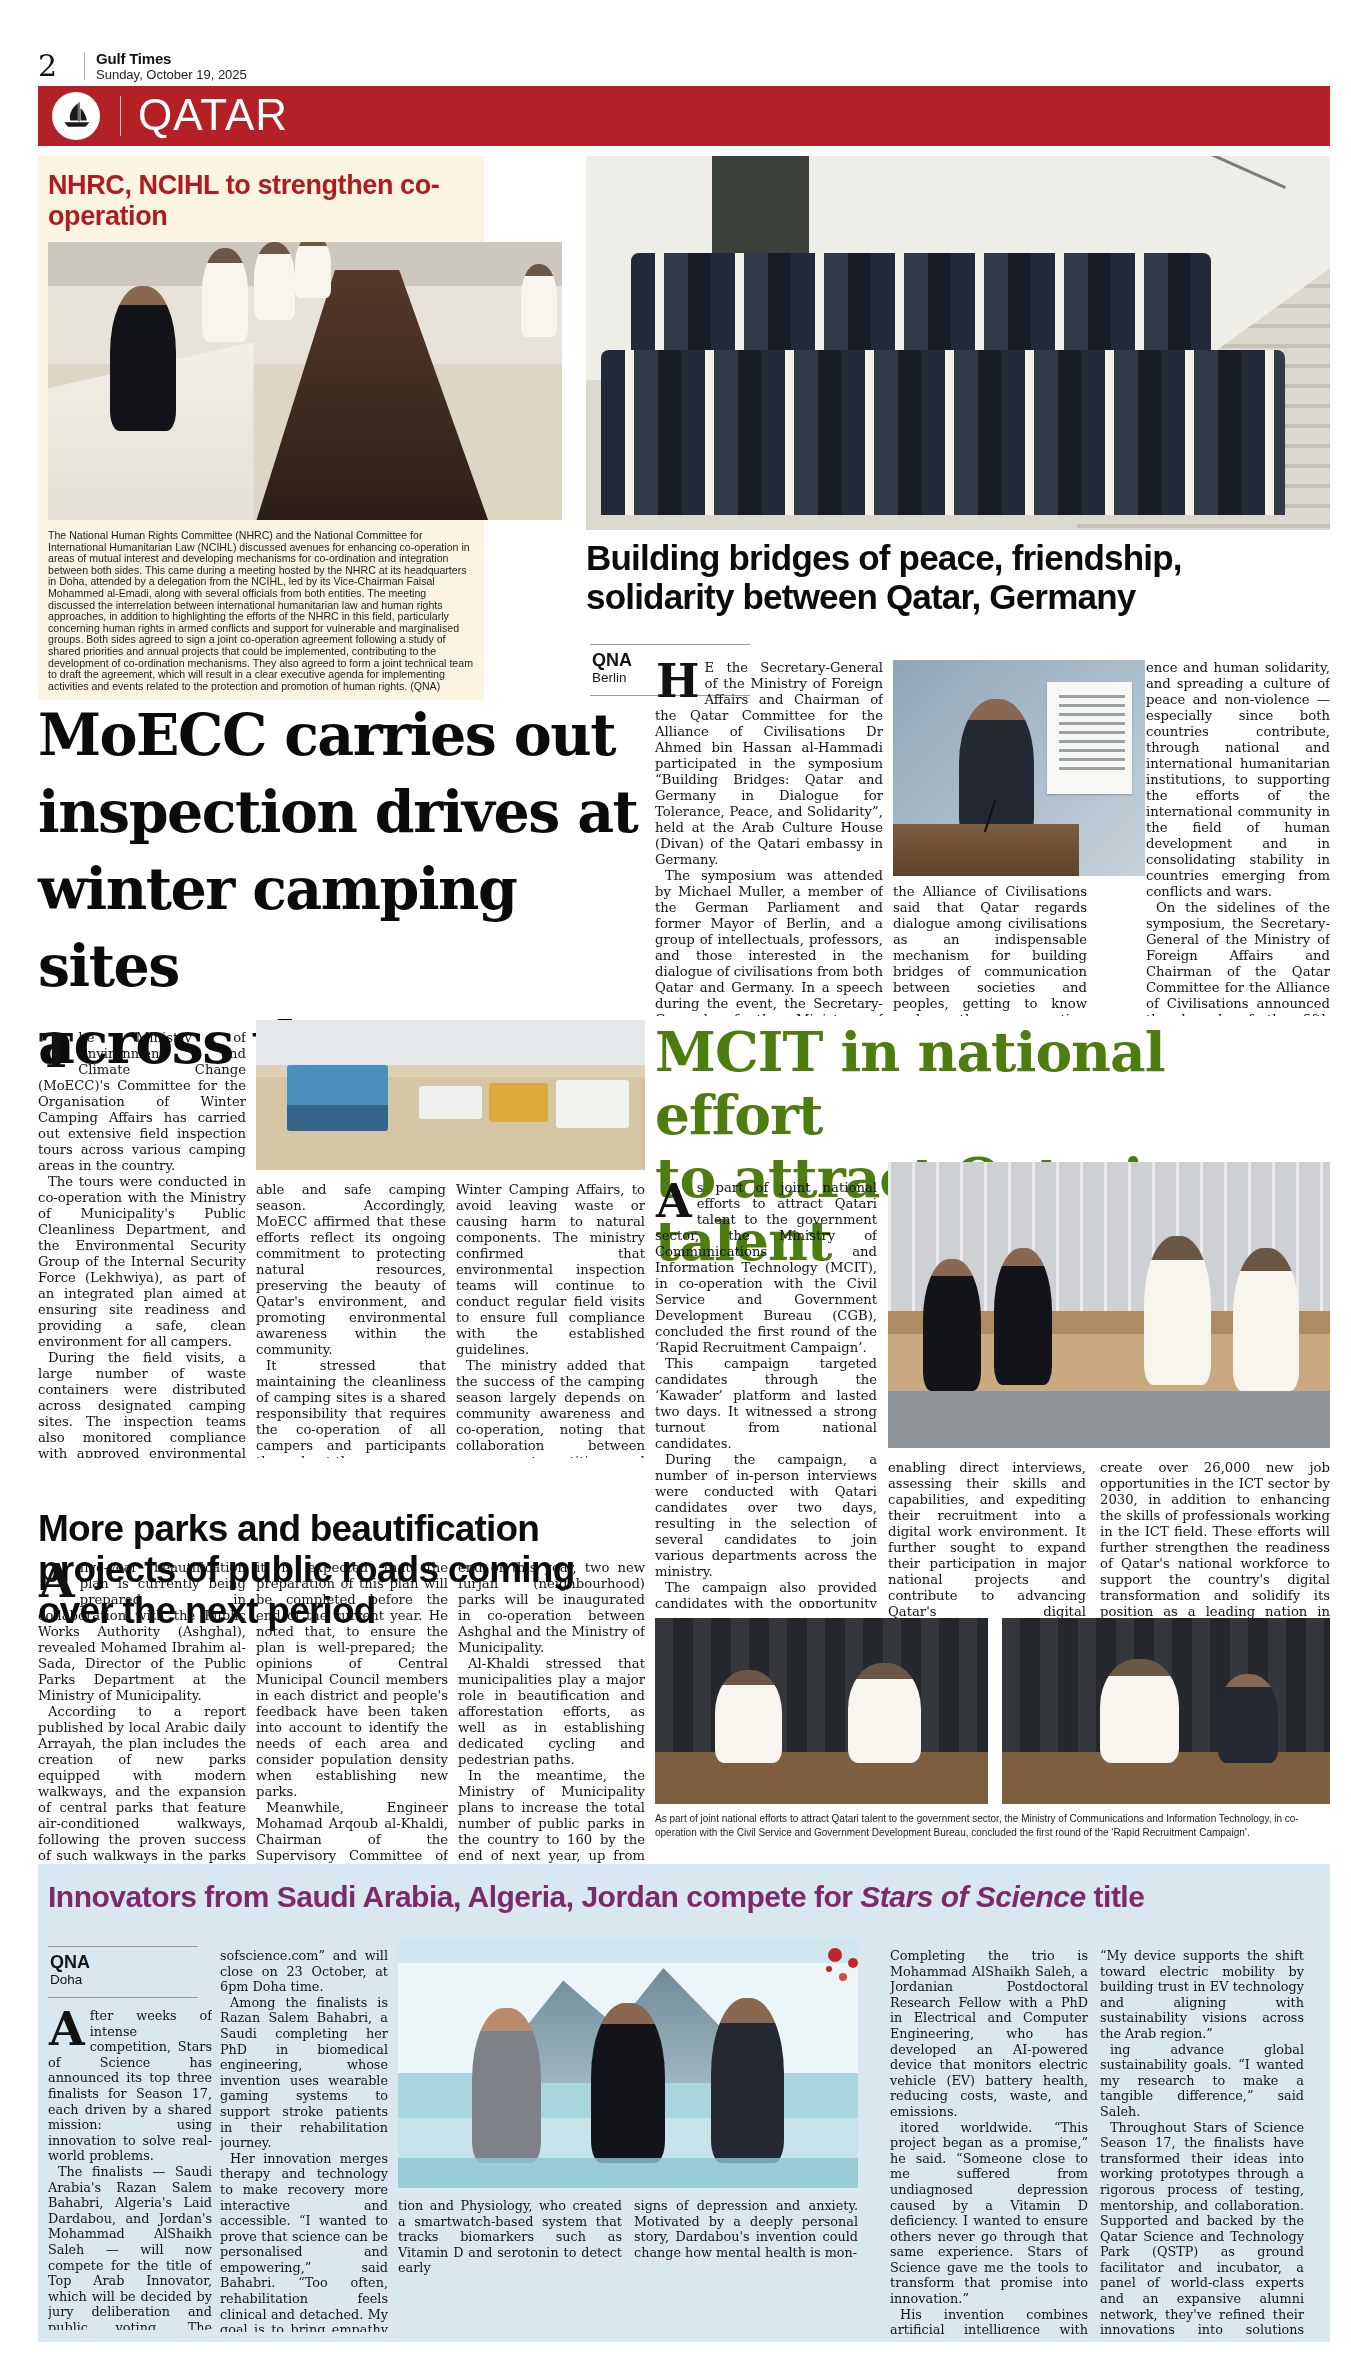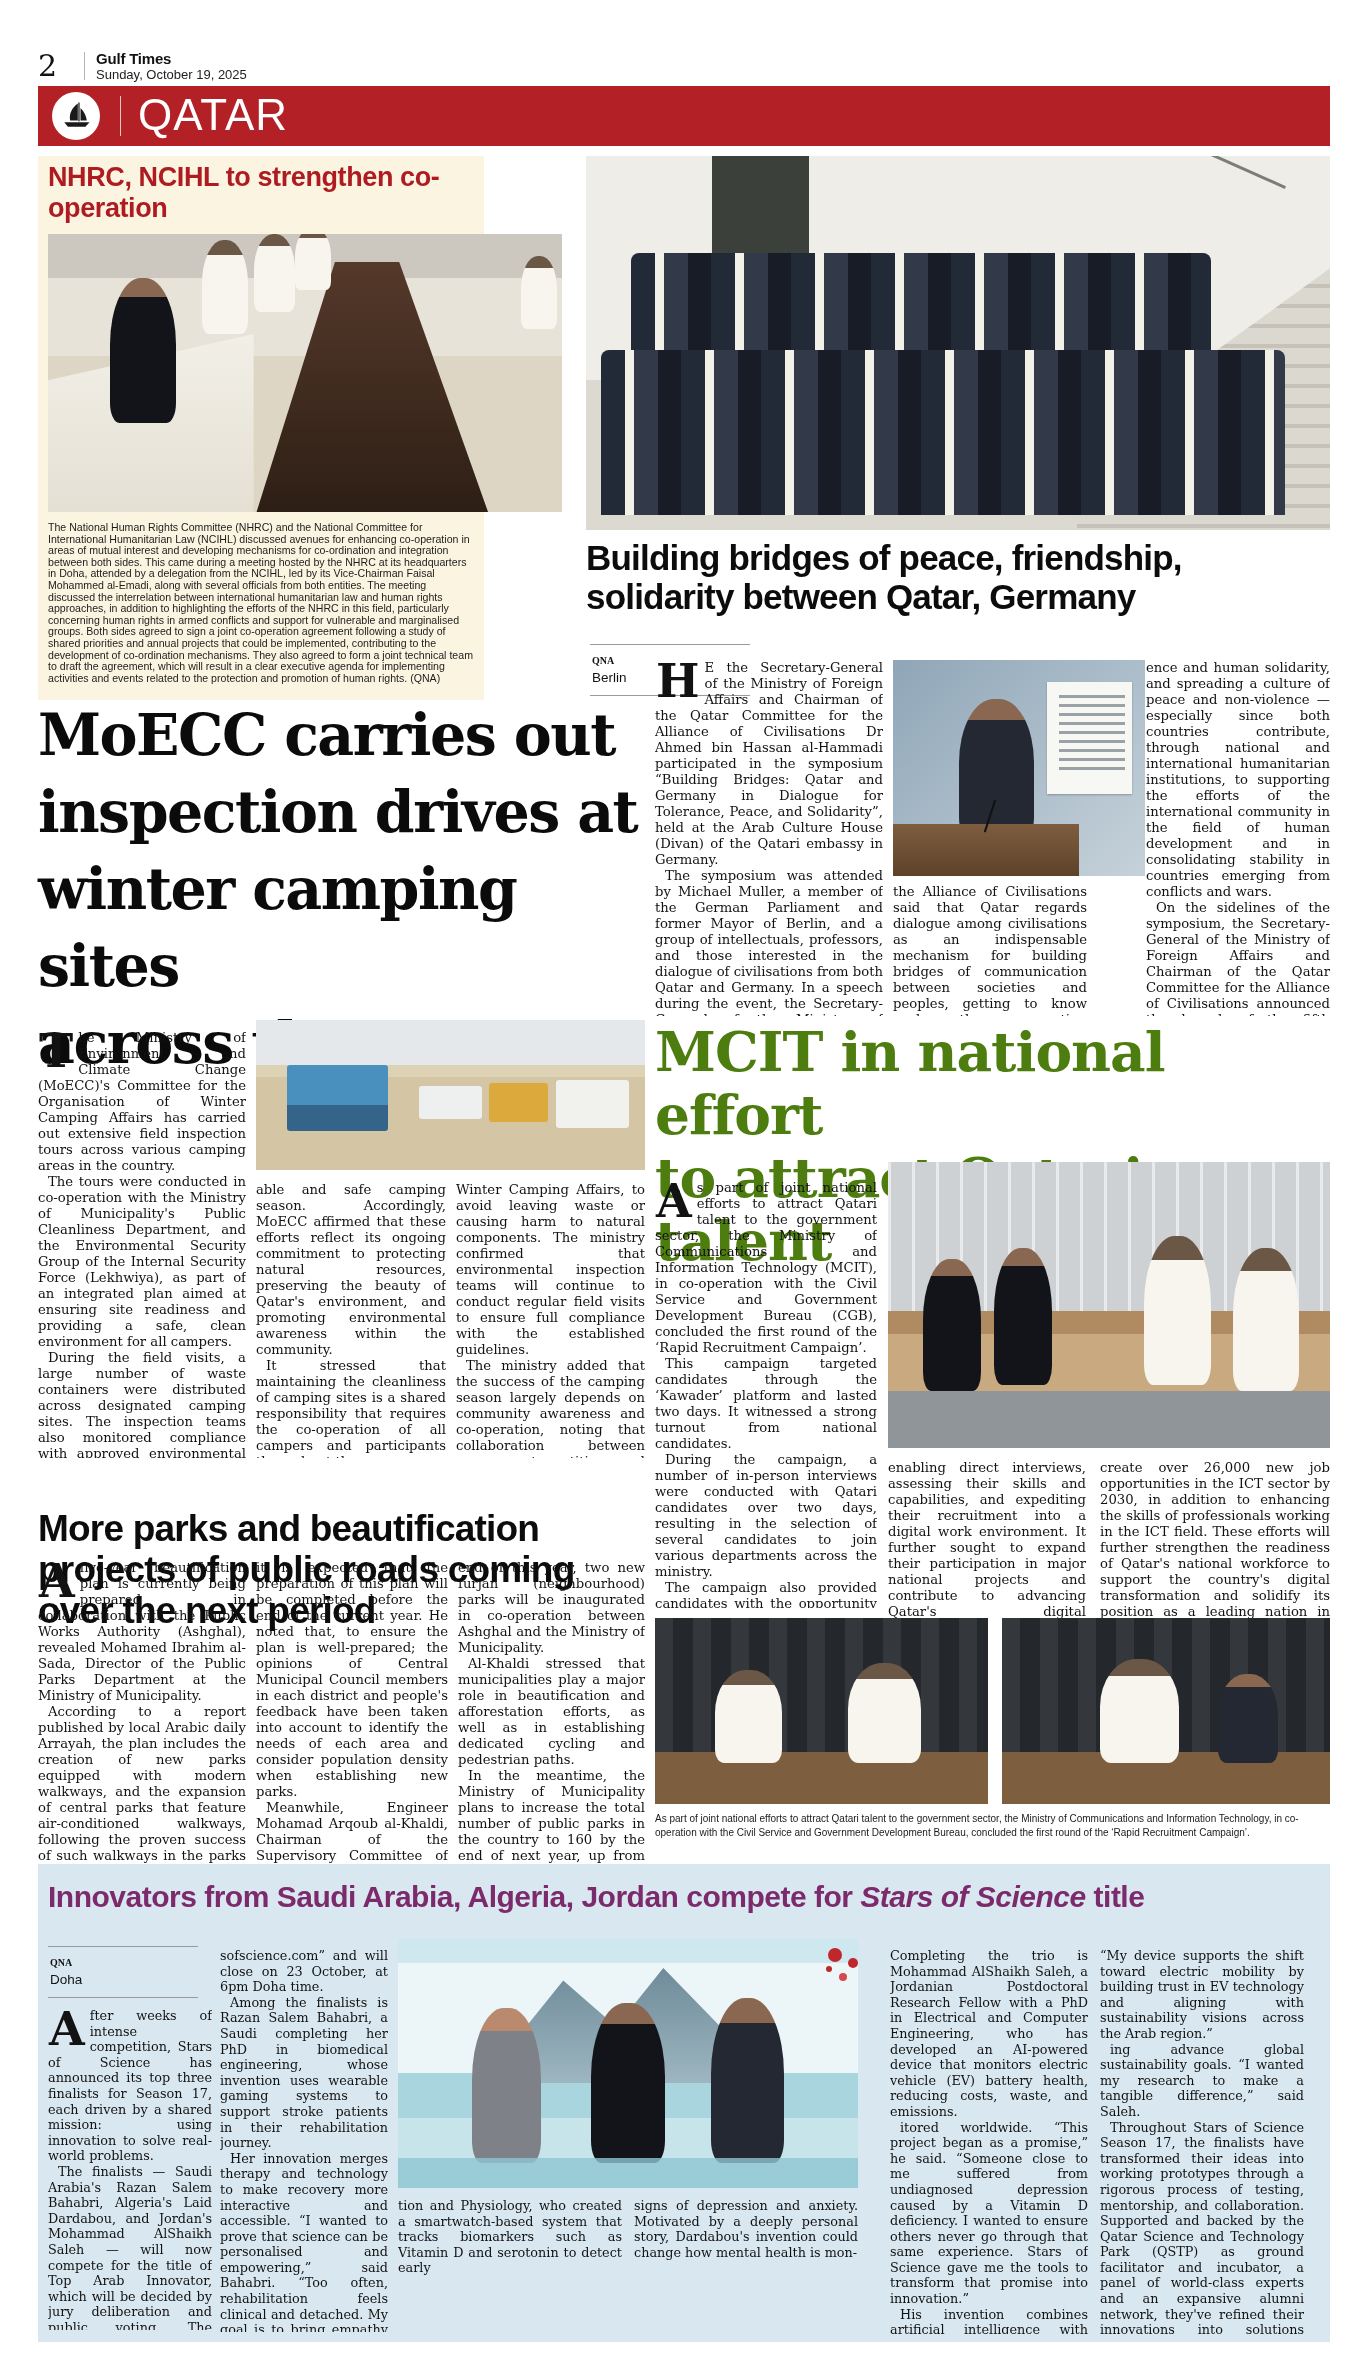--- a/index.html
+++ b/index.html
@@ -21,32 +21,32 @@
   .logo-circle{position:absolute; left:14px; top:6px; width:48px; height:48px; border-radius:50%; background:#fff; display:flex; align-items:center; justify-content:center;}
   .bar-divider{position:absolute; left:82px; top:10px; width:1px; height:40px; background:rgba(255,255,255,.75);}
   .section-title{position:absolute; left:100px; top:4px; color:#fff; font-size:44px; font-weight:400; letter-spacing:1px; font-family:"Liberation Sans",sans-serif;}
 
   
   .col{position:absolute; overflow:hidden; font-family:"DejaVu Serif",serif; font-size:13.2px; line-height:16px; text-align:justify;}
   .col p{margin:0;}
   .col p + p{text-indent:10px;}
   .dcap{float:left; font-family:"DejaVu Serif",serif; font-weight:700; font-size:46px; line-height:38px; padding:2px 5px 0 1px;}
   .byline{position:absolute; width:160px; border-top:1px solid var(--rule); border-bottom:1px solid var(--rule); padding:7px 0 9px 2px;}
-  .byline .agency{font-size:10px; font-weight:700; line-height:17px;font-family:Liberation Serif, serif;}
+  .byline .agency{font-size:18px; font-weight:700; line-height:17px;}
   .byline .city{font-size:13.5px; line-height:17px;}
   .photo{position:absolute; overflow:hidden;}
   .fg{position:absolute; border-radius:46% 46% 14% 14%;}
   .fg-w{background:linear-gradient(180deg,#6b5746 0 16%,#f7f5ee 16%);}
   .fg-d{background:linear-gradient(180deg,#8a6750 0 15%,#232832 15%);}
   .fg-b{background:linear-gradient(180deg,#8a6750 0 13%,#131419 13%);}
   .fg-g{background:linear-gradient(180deg,#b98a6e 0 15%,#7e8288 15%);}
   .caption-sans{font-family:"Liberation Sans",sans-serif;}
 
   
-  .nhrc-box{position:absolute; left:38px; top:156px; width:446px; height:544px; background:var(--cream); padding:4px 10px;}
+  .nhrc-box{position:absolute; left:38px; top:156px; width:446px; height:544px; background:var(--cream); padding:12px 10px;}
   .nhrc-head{font-size:27px; font-weight:700; color:var(--nred); letter-spacing:-0.4px; margin:2px 0 10px 0;}
   .ph-nhrc{position:relative; width:514px; height:278px; background:linear-gradient(180deg,#ccc8bf 0 16%,#e7e3d9 16% 44%,#ded6c5 44% 100%);}
   .ph-nhrc .table{position:absolute; left:34%; top:10%; width:52%; height:92%; background:linear-gradient(180deg,#55392a,#2c1e15); clip-path:polygon(42% 0,66% 0,100% 100%,12% 100%);}
   .ph-nhrc .deskrow{position:absolute; left:0; bottom:0; width:40%; height:64%; background:linear-gradient(180deg,#f2efe7,#e4e0d4); clip-path:polygon(0 26%,100% 0,100% 100%,0 100%);}
   .nhrc-caption{margin-top:10px; font-size:10.6px; line-height:11.6px; color:#1c1c1c; text-align:left;}
 
   
   .ph-stairs{left:586px; top:156px; width:744px; height:374px; background:linear-gradient(180deg,#efede8 0 60%,#dcd9d1 60% 100%);}
   .ph-stairs .door{position:absolute; left:17%; top:0; width:13%; height:52%; background:#3c403b;}
   .ph-stairs .steps{position:absolute; right:0; bottom:0; width:34%; height:70%; background:repeating-linear-gradient(180deg,#dbd8d0 0 16px,#c6c2b9 16px 20px); clip-path:polygon(100% 0,100% 100%,0 100%,0 70%);}

